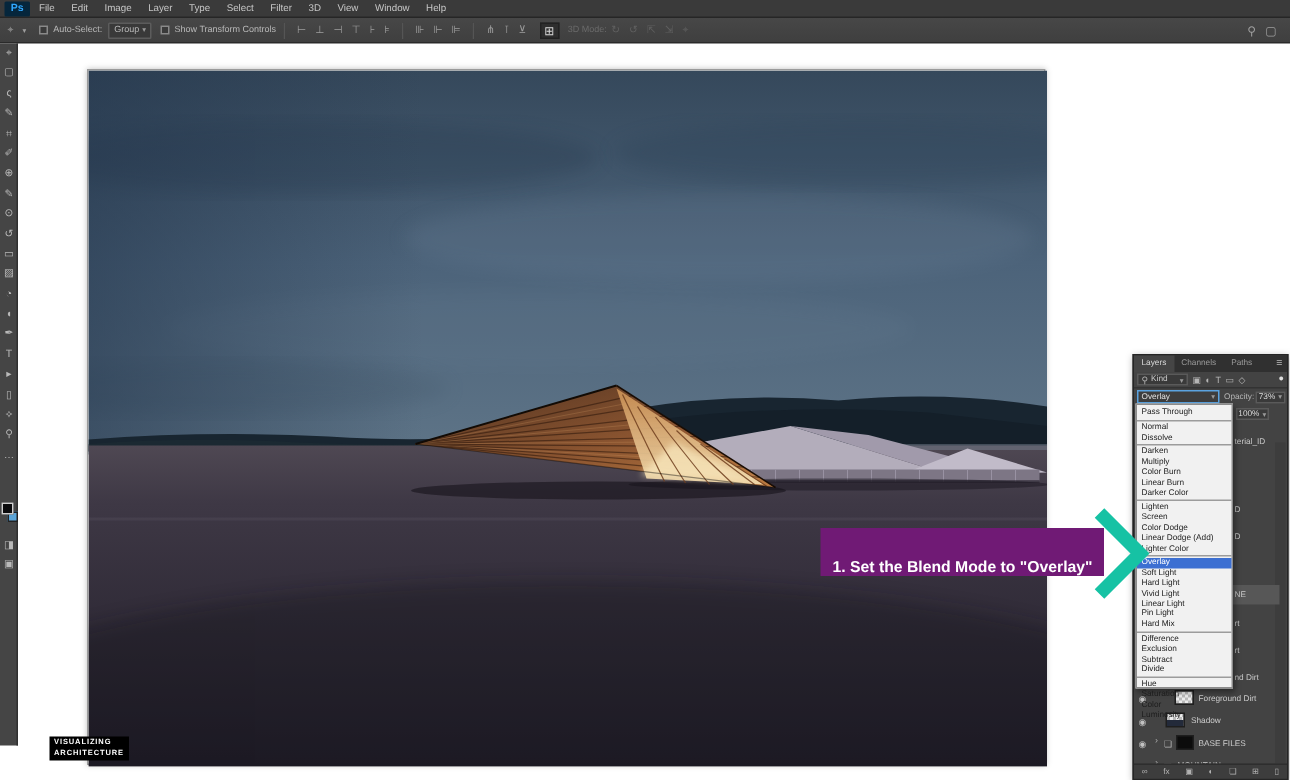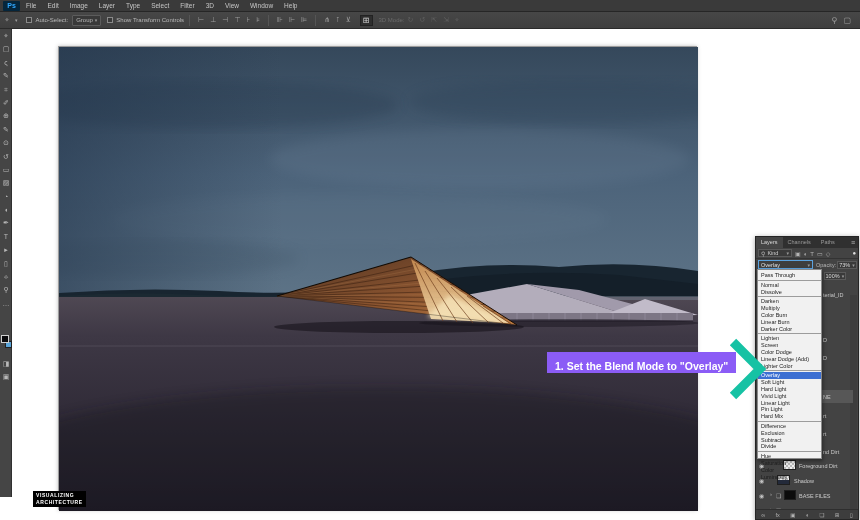--- a/index.html
+++ b/index.html
@@ -43,23 +43,23 @@
   #canvas-image { position:absolute; left:58px; top:46px; width:639px; height:464px;
                   border:1px solid #9b9b9b; box-shadow:0 0 4px rgba(0,0,0,.25); }
   #canvas-image svg { display:block; }
 
   
   #watermark { position:absolute; left:33px; top:491px; background:#000;
                color:#fff; font-size:5px; font-weight:bold; letter-spacing:.6px;
                line-height:7px; padding:1px 3px; z-index:60; }
 
   
-  #callout { position:absolute; left:547px; top:352px; height:21px; background:#8b5cf6;
+  #callout { position:absolute; left:547px; top:352px; height:21px; background:#701a75;
              color:#fff; font-size:10.5px; font-weight:bold; line-height:21px;
-             padding:4px 8px; z-index:70; white-space:nowrap; }
+             padding:16px 8px; z-index:70; white-space:nowrap; }
   #chevron { position:absolute; left:729px; top:338px; z-index:75; }
 
   
   #layers-panel { position:absolute; left:755px; top:236px; width:104px; height:284px;
                   background:#434343; border:1px solid #252525; z-index:55;
                   box-shadow:0 1px 5px rgba(0,0,0,.35); font-size:5.5px; color:#cccccc; }
   #lp-tabs { position:absolute; left:0; top:0; width:102px; height:11px; background:#303030;
              display:flex; align-items:stretch; }
   .lp-tab { padding:0 5px; line-height:11px; color:#9a9a9a; font-size:5.5px; }
   .lp-tab.active { background:#454545; color:#dadada; }

